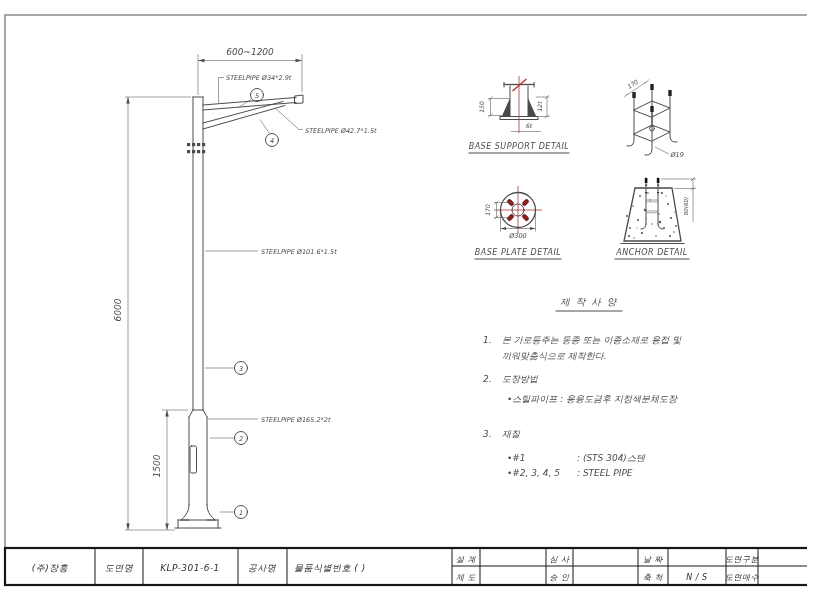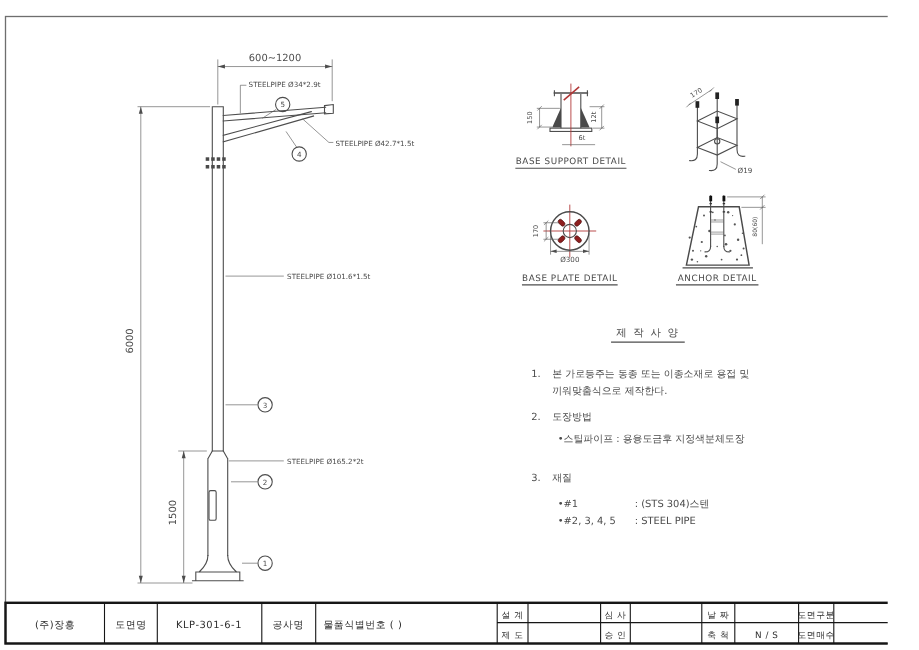--- a/index.html
+++ b/index.html
@@ -1,16 +1,16 @@
 <!DOCTYPE html>
 <html><head>
 <meta charset="utf-8">
 <style>
   html,body{margin:0;padding:0;background:#ffffff;}
-  #sheet{position:relative;width:807px;height:591px;background:#ffffff;overflow:hidden;}
+  #sheet{position:relative;width:807px;height:591px;background:#ffffff;overflow:hidden;font-style:italic;}
   svg{position:absolute;left:0;top:0;}
   .ln{stroke:#4d4d4d;stroke-width:1;fill:none;stroke-linecap:square;}
   .ln2{stroke:#4a4a4a;stroke-width:1.3;fill:none;stroke-linecap:square;}
   .thin{stroke:#6a6a6a;stroke-width:0.6;fill:none;}
   .dim{stroke:#5f5f5f;stroke-width:0.6;fill:none;}
   .red{stroke:#b03636;fill:none;}
   .darkfill{fill:#4a4a4a;stroke:none;}
   .arr{fill:#4d4d4d;stroke:none;}
   .txt{font-family:"DejaVu Sans","Liberation Sans",sans-serif;fill:#4a4a4a;}
   .f55{font-size:5.5px;} .f6{font-size:6px;} .f65{font-size:6.5px;}

